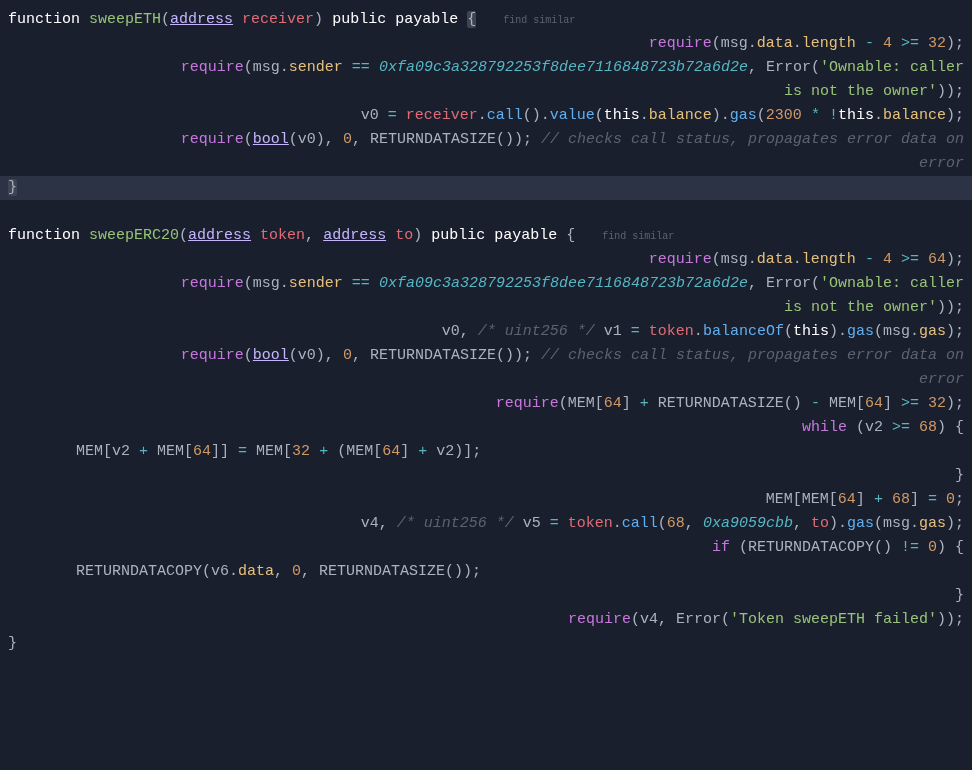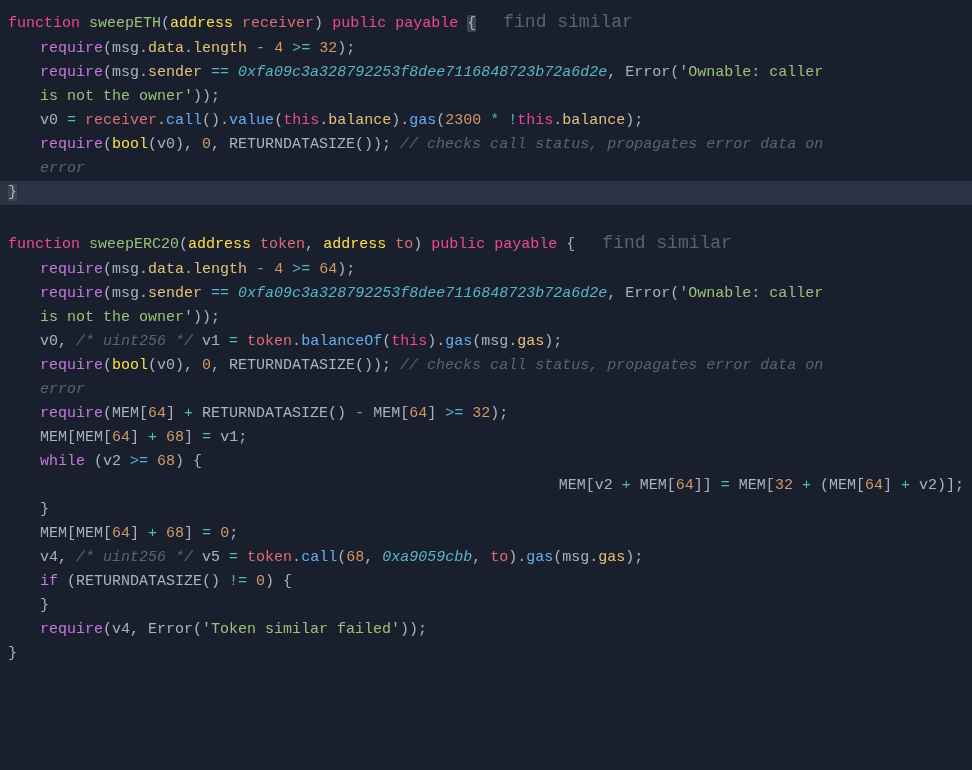--- a/index.html
+++ b/index.html
@@ -8,37 +8,37 @@
     color: #c0c5ce;
     font-family: 'Consolas', 'Monaco', 'Courier New', monospace;
     font-size: 15px;
     line-height: 1.6;
     width: 972px;
     height: 770px;
     overflow: hidden;
     padding: 8px 0;
   }
   .line { padding: 0 8px; white-space: pre; }
-  .indent1 { padding-left: 40px; }
-  .indent2 { padding-left: 76px; text-align: right; }
+  .indent1 { padding-left: 40px; text-align: right; }
+  .indent2 { padding-left: 76px; }
   .hl { background: #2b3345; }
-  .kw { color: #ec4899; }           
+  .kw { color: #ffffff; }           
   .kw2 { color: #c678dd; }          
-  .type { color: #fde047; }         
+  .type { color: #c4b5fd; text-decoration: underline; }         
   .fn { color: #98c379; }          
   .var2 { color: #e06c75; }         
   .num { color: #d19a66; }          
   .addr { color: #56b6c2; font-style: italic; }         
   .str { color: #98c379; }          
   .prop { color: #e5c07b; }         
   .call { color: #61afef; }         
   .op { color: #56b6c2; }           
   .punct { color: #abb2bf; }
   .comment { color: #5c6370; font-style: italic; }
-  .findsim { color: #5c6370; font-size: 18px; font-style: normal; }
+  .findsim { color: #5c6370; font-size: 10px; font-style: normal; }
   .brace-hl { background: #3e4451; border-radius: 2px; }
 </style>
 </head>
 <body>
 
 <div>
 
 <div class="line"><span class="kw">function</span> <span class="fn">sweepETH</span><span class="punct">(</span><span class="type">address</span> <span class="var2">receiver</span><span class="punct">)</span> <span class="kw">public</span> <span class="kw">payable</span> <span class="punct brace-hl">{</span>   <span class="findsim">find similar</span></div>
 
 <div class="line indent1"><span class="kw2">require</span><span class="punct">(msg</span><span class="punct">.</span><span class="prop">data</span><span class="punct">.</span><span class="prop">length</span> <span class="op">-</span> <span class="num">4</span> <span class="op">&gt;=</span> <span class="num">32</span><span class="punct">);</span></div>
@@ -62,37 +62,37 @@
 <div class="line indent1"><span class="kw2">require</span><span class="punct">(msg</span><span class="punct">.</span><span class="prop">sender</span> <span class="op">==</span> <span class="addr">0xfa09c3a328792253f8dee7116848723b72a6d2e</span><span class="punct">, Error(</span><span class="str">'Ownable: caller</span></div>
 <div class="line indent1"><span class="str">is not the owner'</span><span class="punct">));</span></div>
 
 <div class="line indent1"><span class="punct">v0, </span><span class="comment">/* uint256 */</span><span class="punct"> v1 </span><span class="op">=</span><span class="punct"> </span><span class="var2">token</span><span class="punct">.</span><span class="call">balanceOf</span><span class="punct">(</span><span class="kw">this</span><span class="punct">).</span><span class="call">gas</span><span class="punct">(msg.</span><span class="prop">gas</span><span class="punct">);</span></div>
 
 <div class="line indent1"><span class="kw2">require</span><span class="punct">(</span><span class="type">bool</span><span class="punct">(v0), </span><span class="num">0</span><span class="punct">, RETURNDATASIZE()); </span><span class="comment">// checks call status, propagates error data on</span></div>
 <div class="line indent1"><span class="comment">error</span></div>
 
 <div class="line indent1"><span class="kw2">require</span><span class="punct">(MEM[</span><span class="num">64</span><span class="punct">] </span><span class="op">+</span><span class="punct"> RETURNDATASIZE() </span><span class="op">-</span><span class="punct"> MEM[</span><span class="num">64</span><span class="punct">] </span><span class="op">&gt;=</span> <span class="num">32</span><span class="punct">);</span></div>
 
-<div class="line indent1"><span class="punct">MEM[MEM[</span><span class="num">64</span><span class="punct">] </span><span class="op">+</span> <span class="num">68</span><span class="punct">] </span><span class="op">=</span><span class="punct"> v1;</span></div>
 
 
 <div class="line indent1"><span class="kw2">while</span><span class="punct"> (v2 </span><span class="op">&gt;=</span> <span class="num">68</span><span class="punct">) {</span></div>
 
 <div class="line indent2"><span class="punct">MEM[v2 </span><span class="op">+</span><span class="punct"> MEM[</span><span class="num">64</span><span class="punct">]] </span><span class="op">=</span><span class="punct"> MEM[</span><span class="num">32</span> <span class="op">+</span><span class="punct"> (MEM[</span><span class="num">64</span><span class="punct">] </span><span class="op">+</span><span class="punct"> v2)];</span></div>
 
 
 <div class="line indent1"><span class="punct">}</span></div>
 
 <div class="line indent1"><span class="punct">MEM[MEM[</span><span class="num">64</span><span class="punct">] </span><span class="op">+</span> <span class="num">68</span><span class="punct">] </span><span class="op">=</span> <span class="num">0</span><span class="punct">;</span></div>
 
 <div class="line indent1"><span class="punct">v4, </span><span class="comment">/* uint256 */</span><span class="punct"> v5 </span><span class="op">=</span><span class="punct"> </span><span class="var2">token</span><span class="punct">.</span><span class="call">call</span><span class="punct">(</span><span class="num">68</span><span class="punct">, </span><span class="addr">0xa9059cbb</span><span class="punct">, </span><span class="var2">to</span><span class="punct">).</span><span class="call">gas</span><span class="punct">(msg.</span><span class="prop">gas</span><span class="punct">);</span></div>
 
-<div class="line indent1"><span class="kw2">if</span><span class="punct"> (RETURNDATASIZE() </span><span class="op">!=</span> <span class="num">0</span><span class="punct">) {</span></div>
+<div class="line indent1"><span class="kw2">if</span><span class="punct"> (RETURNDATACOPY() </span><span class="op">!=</span> <span class="num">0</span><span class="punct">) {</span></div>
 
 
+<div class="line indent2"><span class="punct">RETURNDATACOPY(v6.</span><span class="prop">data</span><span class="punct">, </span><span class="num">0</span><span class="punct">, RETURNDATASIZE());</span></div>
 
 <div class="line indent1"><span class="punct">}</span></div>
 
-<div class="line indent1"><span class="kw2">require</span><span class="punct">(v4, Error(</span><span class="str">'Token similar failed'</span><span class="punct">));</span></div>
+<div class="line indent1"><span class="kw2">require</span><span class="punct">(v4, Error(</span><span class="str">'Token sweepETH failed'</span><span class="punct">));</span></div>
 
 <div class="line"><span class="punct">}</span></div>
 
 </div>
 
 </body></html>

